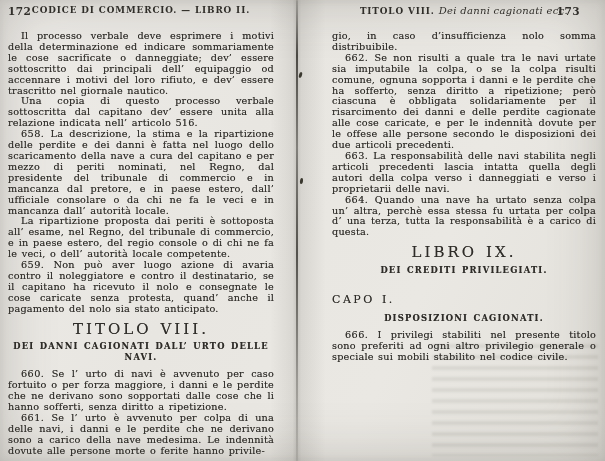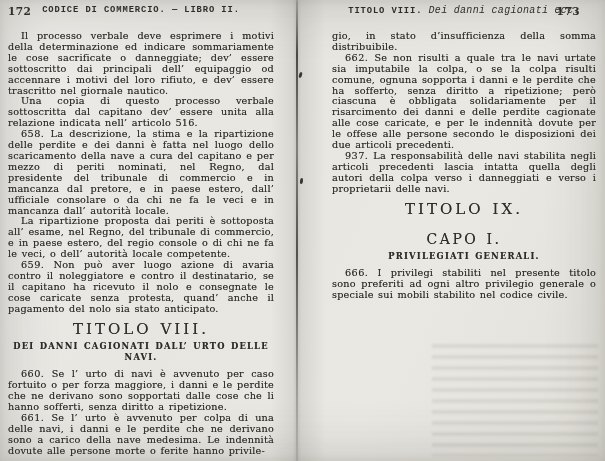--- a/index.html
+++ b/index.html
@@ -12,30 +12,30 @@
   .vignette{position:absolute;inset:0;z-index:6;pointer-events:none;
     box-shadow:inset 0 0 55px rgba(72,70,62,.26), inset 0 0 9px rgba(72,70,62,.10);}
   .page{position:absolute;top:0;height:461px;box-sizing:border-box;z-index:2;}
   .page.left{left:0;width:280px;padding:5px 6px 0 8px;}
   .page.right{left:302px;width:303px;padding:5px 9px 0 30px;}
   .running-head{position:relative;height:14px;font-size:8.8px;font-weight:bold;
     letter-spacing:.9px;white-space:nowrap;}
   .pagenum{position:absolute;top:0;font-size:10.5px;font-weight:bold;letter-spacing:.5px;}
   .left-num{left:0;}
   .right-num{right:16px;}
-  .rh-title{display:block;text-align:center;font-family:Liberation Mono, monospace;}
+  .rh-title{display:block;text-align:center;}
   .rh-title .it{font-style:italic;font-weight:normal;font-size:10px;letter-spacing:.3px;margin-top:41px;}
   .body{margin-top:12px;text-align:justify;font-size:9.7px;line-height:10.9px;
     word-spacing:1.2px;letter-spacing:.2px;
     text-shadow:0 0 .5px rgba(46,44,40,.55);}
   .body p.para{margin:0;}
   .body p.indent{text-indent:13px;}
   .artnum{font-weight:normal;letter-spacing:.4px;}
   .title{text-align:center;font-size:15px;letter-spacing:3px;margin:9px 0 7px;font-weight:normal;}
-  .title2{text-align:center;font-size:14px;letter-spacing:2.5px;margin:19px 0 7px;font-weight:normal;}
+  .title2{font-size:11px;letter-spacing:2.5px;margin:19px 0 7px;font-weight:normal;}
   .subtitle{text-align:center;font-size:8.4px;letter-spacing:1.2px;font-weight:bold;margin:0 0 6px;}
   .gutter{position:absolute;left:270px;top:0;width:56px;height:461px;z-index:3;
     background:linear-gradient(90deg,rgba(60,58,52,0) 0%,rgba(60,58,52,.09) 40%,
       rgba(60,58,52,.20) 48%,rgba(60,58,52,.10) 56%,rgba(60,58,52,0) 100%);}
   .gutter-line{position:absolute;left:296px;top:0;width:2px;height:461px;z-index:4;border-radius:2px;
     background:linear-gradient(180deg,rgba(45,43,38,.20) 0%,rgba(45,43,38,.80) 12%,
       rgba(45,43,38,.45) 32%,rgba(45,43,38,.75) 55%,rgba(45,43,38,.30) 82%,rgba(45,43,38,.10) 100%);}
   .speck{position:absolute;background:#3a382f;z-index:5;}
   .s1{left:299px;top:72px;width:3px;height:6px;border-radius:60% 40% 55% 45%;transform:rotate(14deg);}
   .s2{left:300px;top:178px;width:3px;height:6px;border-radius:50% 45% 60% 40%;transform:rotate(6deg);}
@@ -66,26 +66,28 @@
         <p class="para indent"><b class="artnum">661. </b>Se l’ urto è avvenuto per colpa di una delle navi, i danni e le perdite che ne derivano sono a carico della nave medesima. Le indennità dovute alle persone morte o ferite hanno privile-</p>
       </div>
   </div>
 
   <div class="page right">
     <div class="running-head">
       <span class="rh-title"><span class="sc">TITOLO VIII.</span> <span class="it">Dei danni cagionati ecc.</span></span>
       <span class="pagenum right-num">173</span>
     </div>
     <div class="body" id="right-body">
-        <p class="para">gio, in stato d’insufficienza della somma distribuibile.</p>
+        <p class="para">gio, in caso d’insufficienza nolo somma distribuibile.</p>
         <p class="para indent"><b class="artnum">662. </b>Se non risulti a quale tra le navi urtate sia imputabile la colpa, o se la colpa risulti comune, ognuna sopporta i danni e le perdite che ha sofferto, senza diritto a ripetizione; però ciascuna è obbligata solidariamente per il risarcimento dei danni e delle perdite cagionate alle cose caricate, e per le indennità dovute per le offese alle persone secondo le disposizioni dei due articoli precedenti.</p>
-        <p class="para indent"><b class="artnum">937. </b>La responsabilità delle navi stabilita negli articoli precedenti lascia intatta quella degli autori della colpa verso i danneggiati e verso i proprietarii delle navi.</p>
-        <div class="title">TITOLO IX.</div>
+        <p class="para indent"><b class="artnum">663. </b>La responsabilità delle navi stabilita negli articoli precedenti lascia intatta quella degli autori della colpa verso i danneggiati e verso i proprietarii delle navi.</p>
+        <p class="para indent"><b class="artnum">664. </b>Quando una nave ha urtato senza colpa un’ altra, perchè essa stessa fu urtata per colpa d’ una terza, tutta la responsabilità è a carico di questa.</p>
+        <div class="title">LIBRO IX.</div>
+        <div class="subtitle">DEI CREDITI PRIVILEGIATI.</div>
         <div class="title2">CAPO I.</div>
-        <div class="subtitle">PRIVILEGIATI GENERALI.</div>
+        <div class="subtitle">DISPOSIZIONI CAGIONATI.</div>
         <p class="para indent"><b class="artnum">666. </b>I privilegi stabiliti nel presente titolo sono preferiti ad ogni altro privilegio generale o speciale sui mobili stabilito nel codice civile.</p>
       </div>
   </div>
 
   <div class="gutter"></div>
   <div class="gutter-line"></div>
   <div class="speck s1"></div>
   <div class="speck s2"></div>
   <div class="ghost"></div>
   <div class="vignette"></div>

